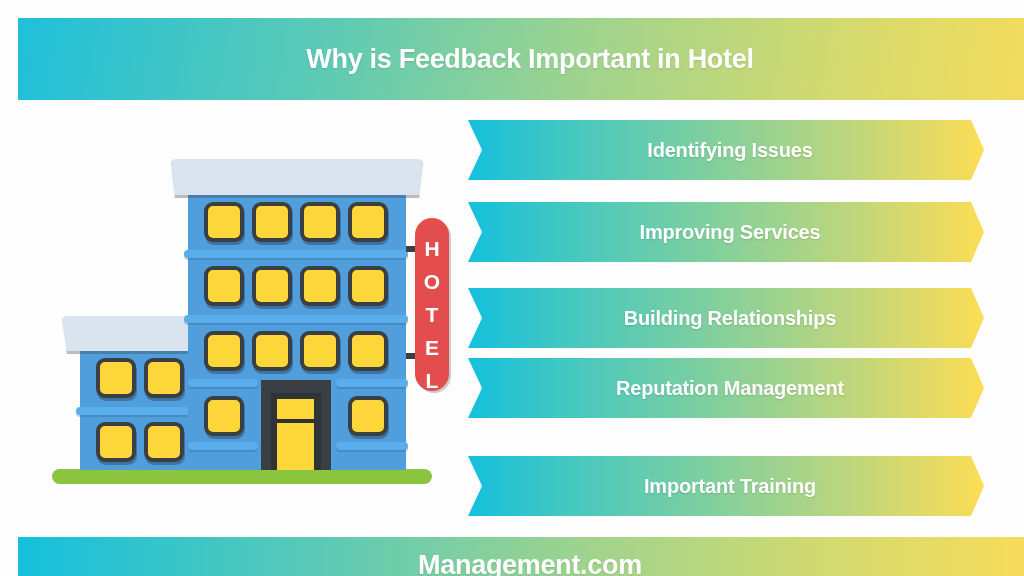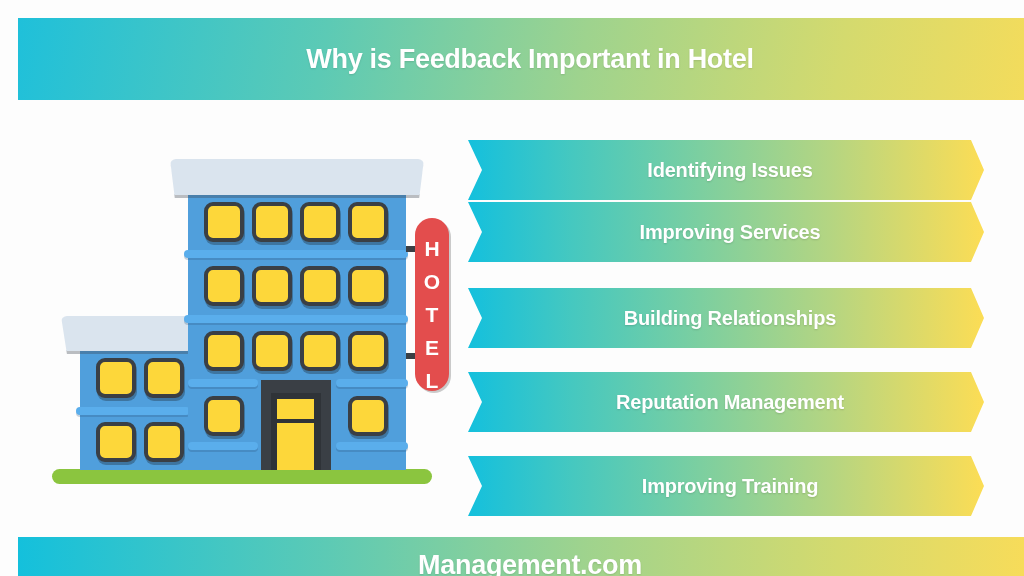--- a/index.html
+++ b/index.html
@@ -117,31 +117,31 @@
 
   <div class="abs sign" style="left:391px; top:194px; width:34px; height:173px; padding:14px 0;">
     <span>H</span>
     <span>O</span>
     <span>T</span>
     <span>E</span>
     <span>L</span>
   </div>
 </div>
 
-<div class="banner" style="top:122px;">
+<div class="banner" style="top:102px;">
   <span>Identifying Issues</span>
 </div>
 <div class="banner" style="top:184px;">
   <span>Improving Services</span>
 </div>
 <div class="banner" style="top:270px;text-align:right;">
   <span>Building Relationships</span>
 </div>
-<div class="banner" style="top:354px;">
+<div class="banner" style="top:340px;">
   <span>Reputation Management</span>
 </div>
 <div class="banner" style="top:438px;">
-  <span>Improving Training</span>
+  <span>Important Training</span>
 </div>
 
 <div class="footer">
   <span>Management.com</span>
 </div>
 
 </body></html>

